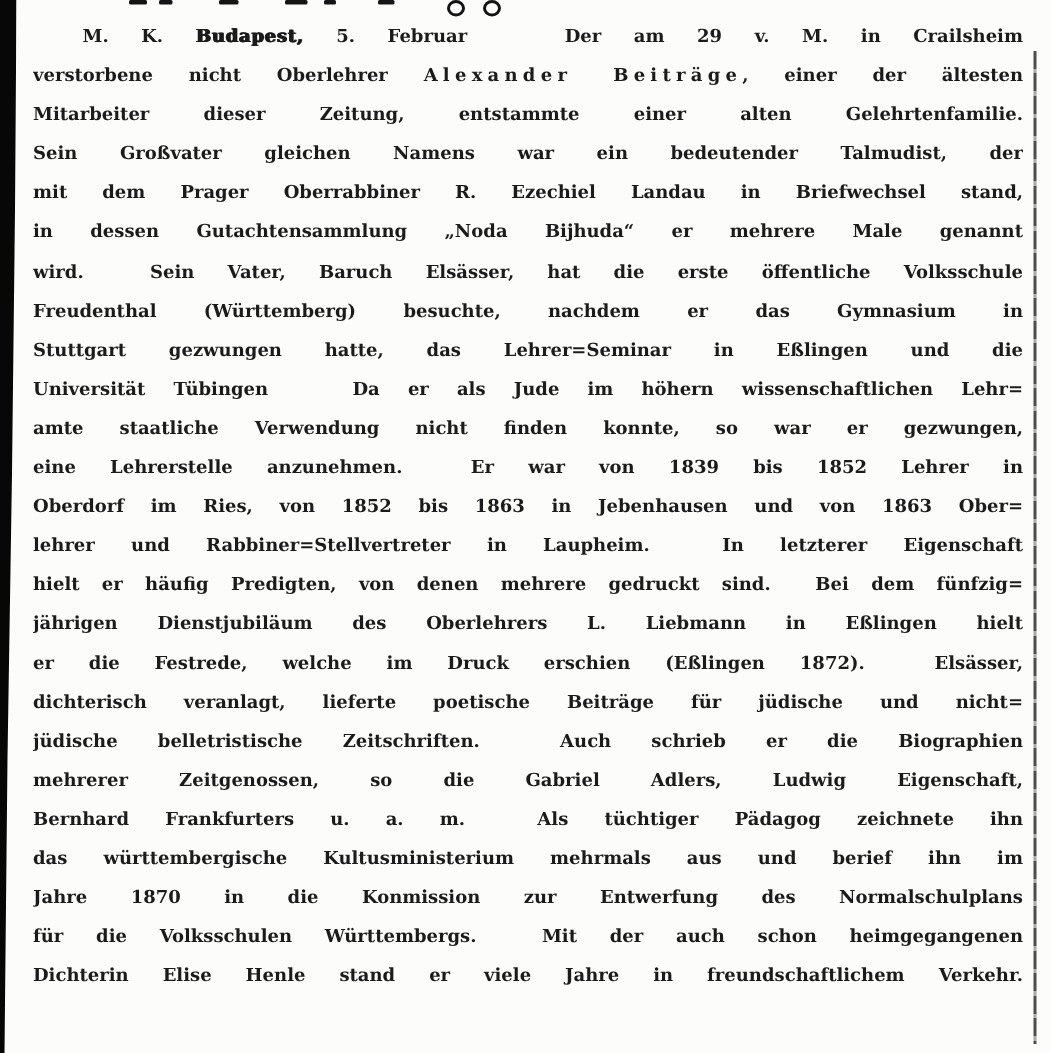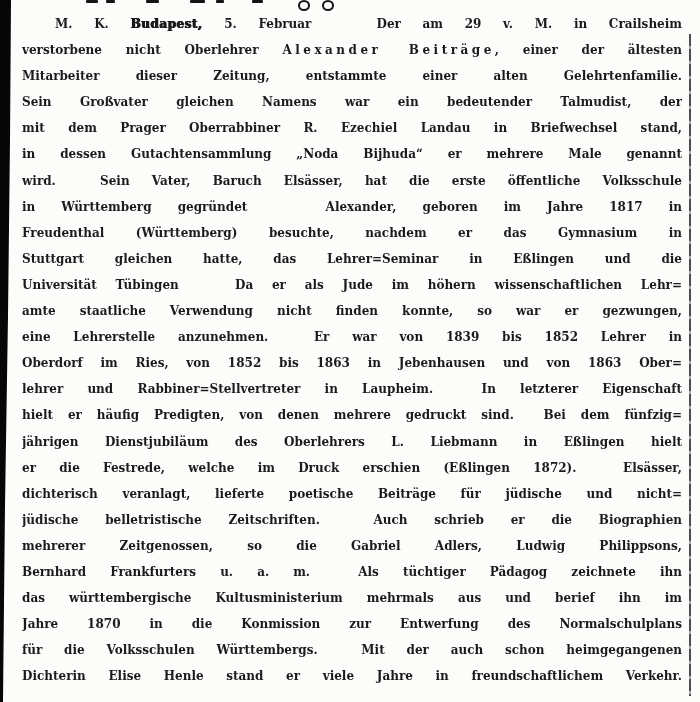--- a/index.html
+++ b/index.html
@@ -70,34 +70,33 @@
   </div>
 
   <article class="text">
     <p class="first"><span>M. K. </span><span class="city">Budapest,</span><span> 5. Februar&nbsp;&nbsp; Der am 29 v. M. in Crailsheim</span></p>
     <p><span>verstorbene nicht Oberlehrer </span><span class="sperr">Alexander Beiträge</span><span>, einer der ältesten</span></p>
     <p>Mitarbeiter dieser Zeitung, entstammte einer alten Gelehrtenfamilie.</p>
     <p>Sein Großvater gleichen Namens war ein bedeutender Talmudist, der</p>
     <p>mit dem Prager Oberrabbiner R. Ezechiel Landau in Briefwechsel stand,</p>
     <p>in dessen Gutachtensammlung „Noda Bijhuda“ er mehrere Male genannt</p>
     <p>wird.&nbsp; Sein Vater, Baruch Elsässer, hat die erste öffentliche Volksschule</p>
-    <p>in Württemberg gegründet&nbsp;&nbsp; Alexander, geboren im Jahre 1817 in</p>
     <p>Freudenthal (Württemberg) besuchte, nachdem er das Gymnasium in</p>
-    <p>Stuttgart gleichen hatte, das Lehrer=Seminar in Eßlingen und die</p>
+    <p>Stuttgart gezwungen hatte, das Lehrer=Seminar in Eßlingen und die</p>
     <p>Universität Tübingen&nbsp;&nbsp; Da er als Jude im höhern wissenschaftlichen Lehr=</p>
     <p>amte staatliche Verwendung nicht finden konnte, so war er gezwungen,</p>
     <p>eine Lehrerstelle anzunehmen.&nbsp; Er war von 1839 bis 1852 Lehrer in</p>
     <p>Oberdorf im Ries, von 1852 bis 1863 in Jebenhausen und von 1863 Ober=</p>
     <p>lehrer und Rabbiner=Stellvertreter in Laupheim.&nbsp; In letzterer Eigenschaft</p>
     <p>hielt er häufig Predigten, von denen mehrere gedruckt sind.&nbsp; Bei dem fünfzig=</p>
     <p>jährigen Dienstjubiläum des Oberlehrers L. Liebmann in Eßlingen hielt</p>
     <p>er die Festrede, welche im Druck erschien (Eßlingen 1872).&nbsp; Elsässer,</p>
     <p>dichterisch veranlagt, lieferte poetische Beiträge für jüdische und nicht=</p>
     <p>jüdische belletristische Zeitschriften.&nbsp; Auch schrieb er die Biographien</p>
-    <p>mehrerer Zeitgenossen, so die Gabriel Adlers, Ludwig Philippsons,</p>
+    <p>mehrerer Zeitgenossen, so die Gabriel Adlers, Ludwig Eigenschaft,</p>
     <p>Bernhard Frankfurters u. a. m.&nbsp; Als tüchtiger Pädagog zeichnete ihn</p>
     <p>das württembergische Kultusministerium mehrmals aus und berief ihn im</p>
     <p>Jahre 1870 in die Konmission zur Entwerfung des Normalschulplans</p>
     <p>für die Volksschulen Württembergs.&nbsp; Mit der auch schon heimgegangenen</p>
     <p>Dichterin Elise Henle stand er viele Jahre in freundschaftlichem Verkehr.</p>
   </article>
 
 </main>
 
 </body></html>

